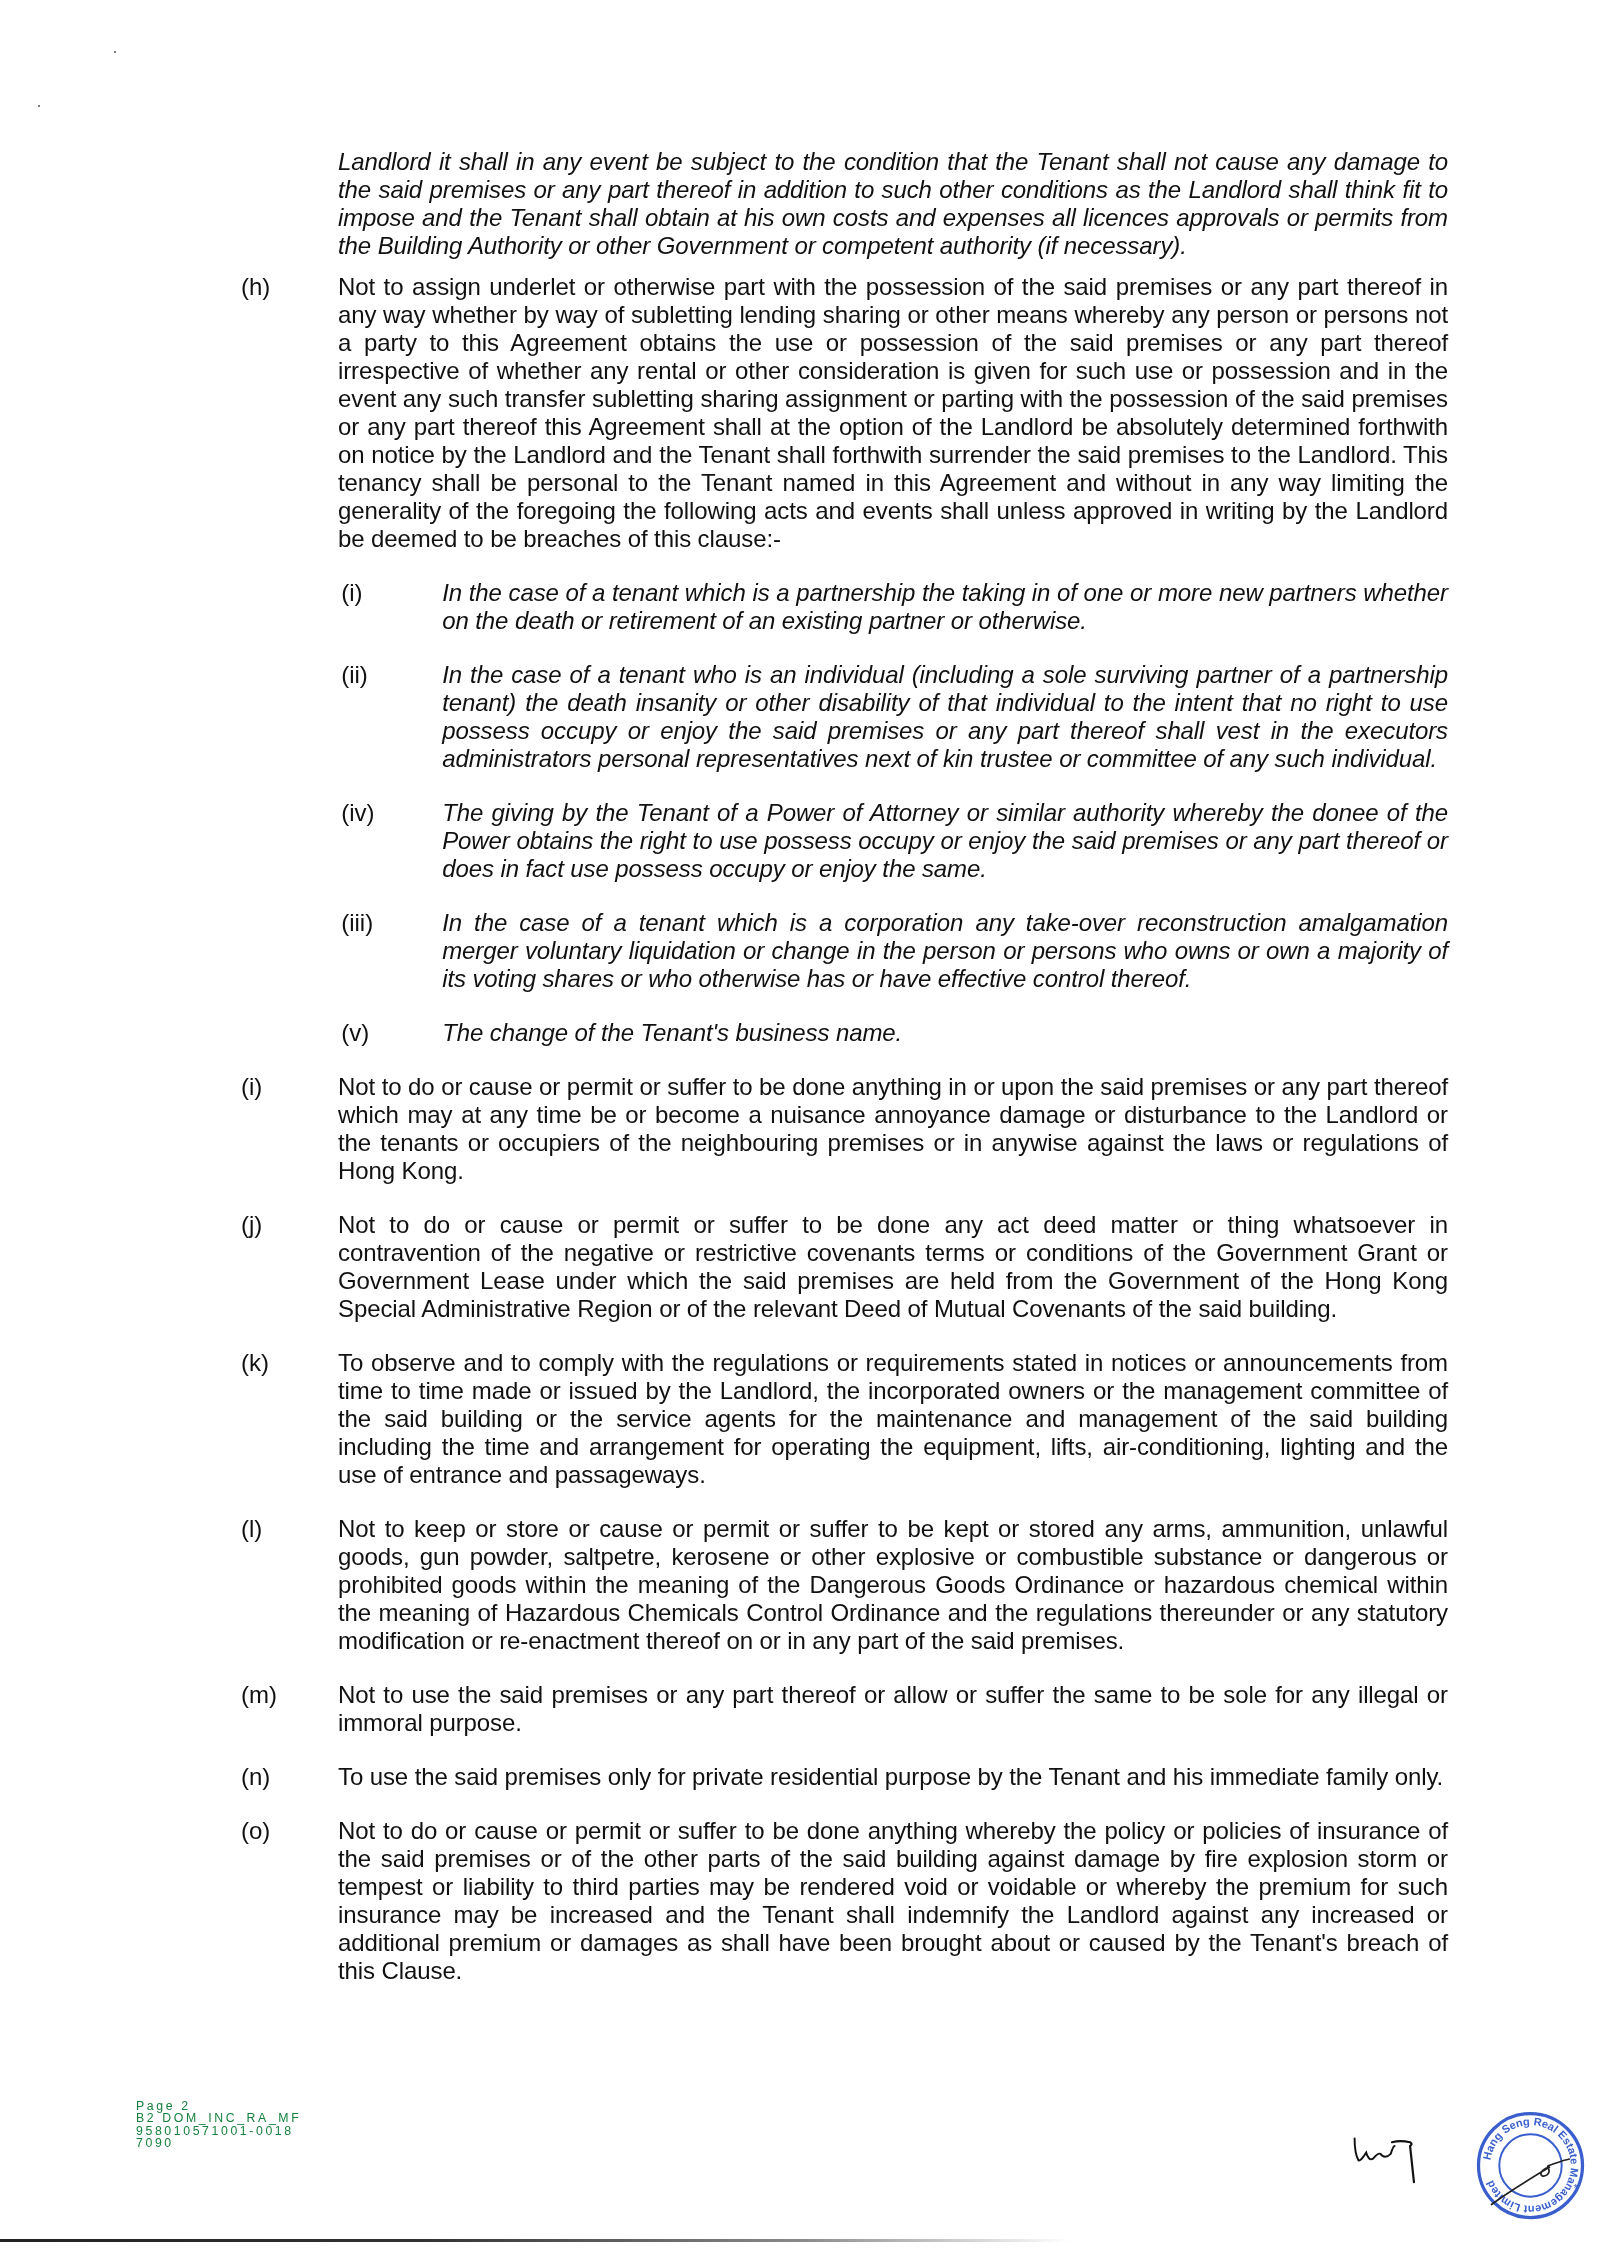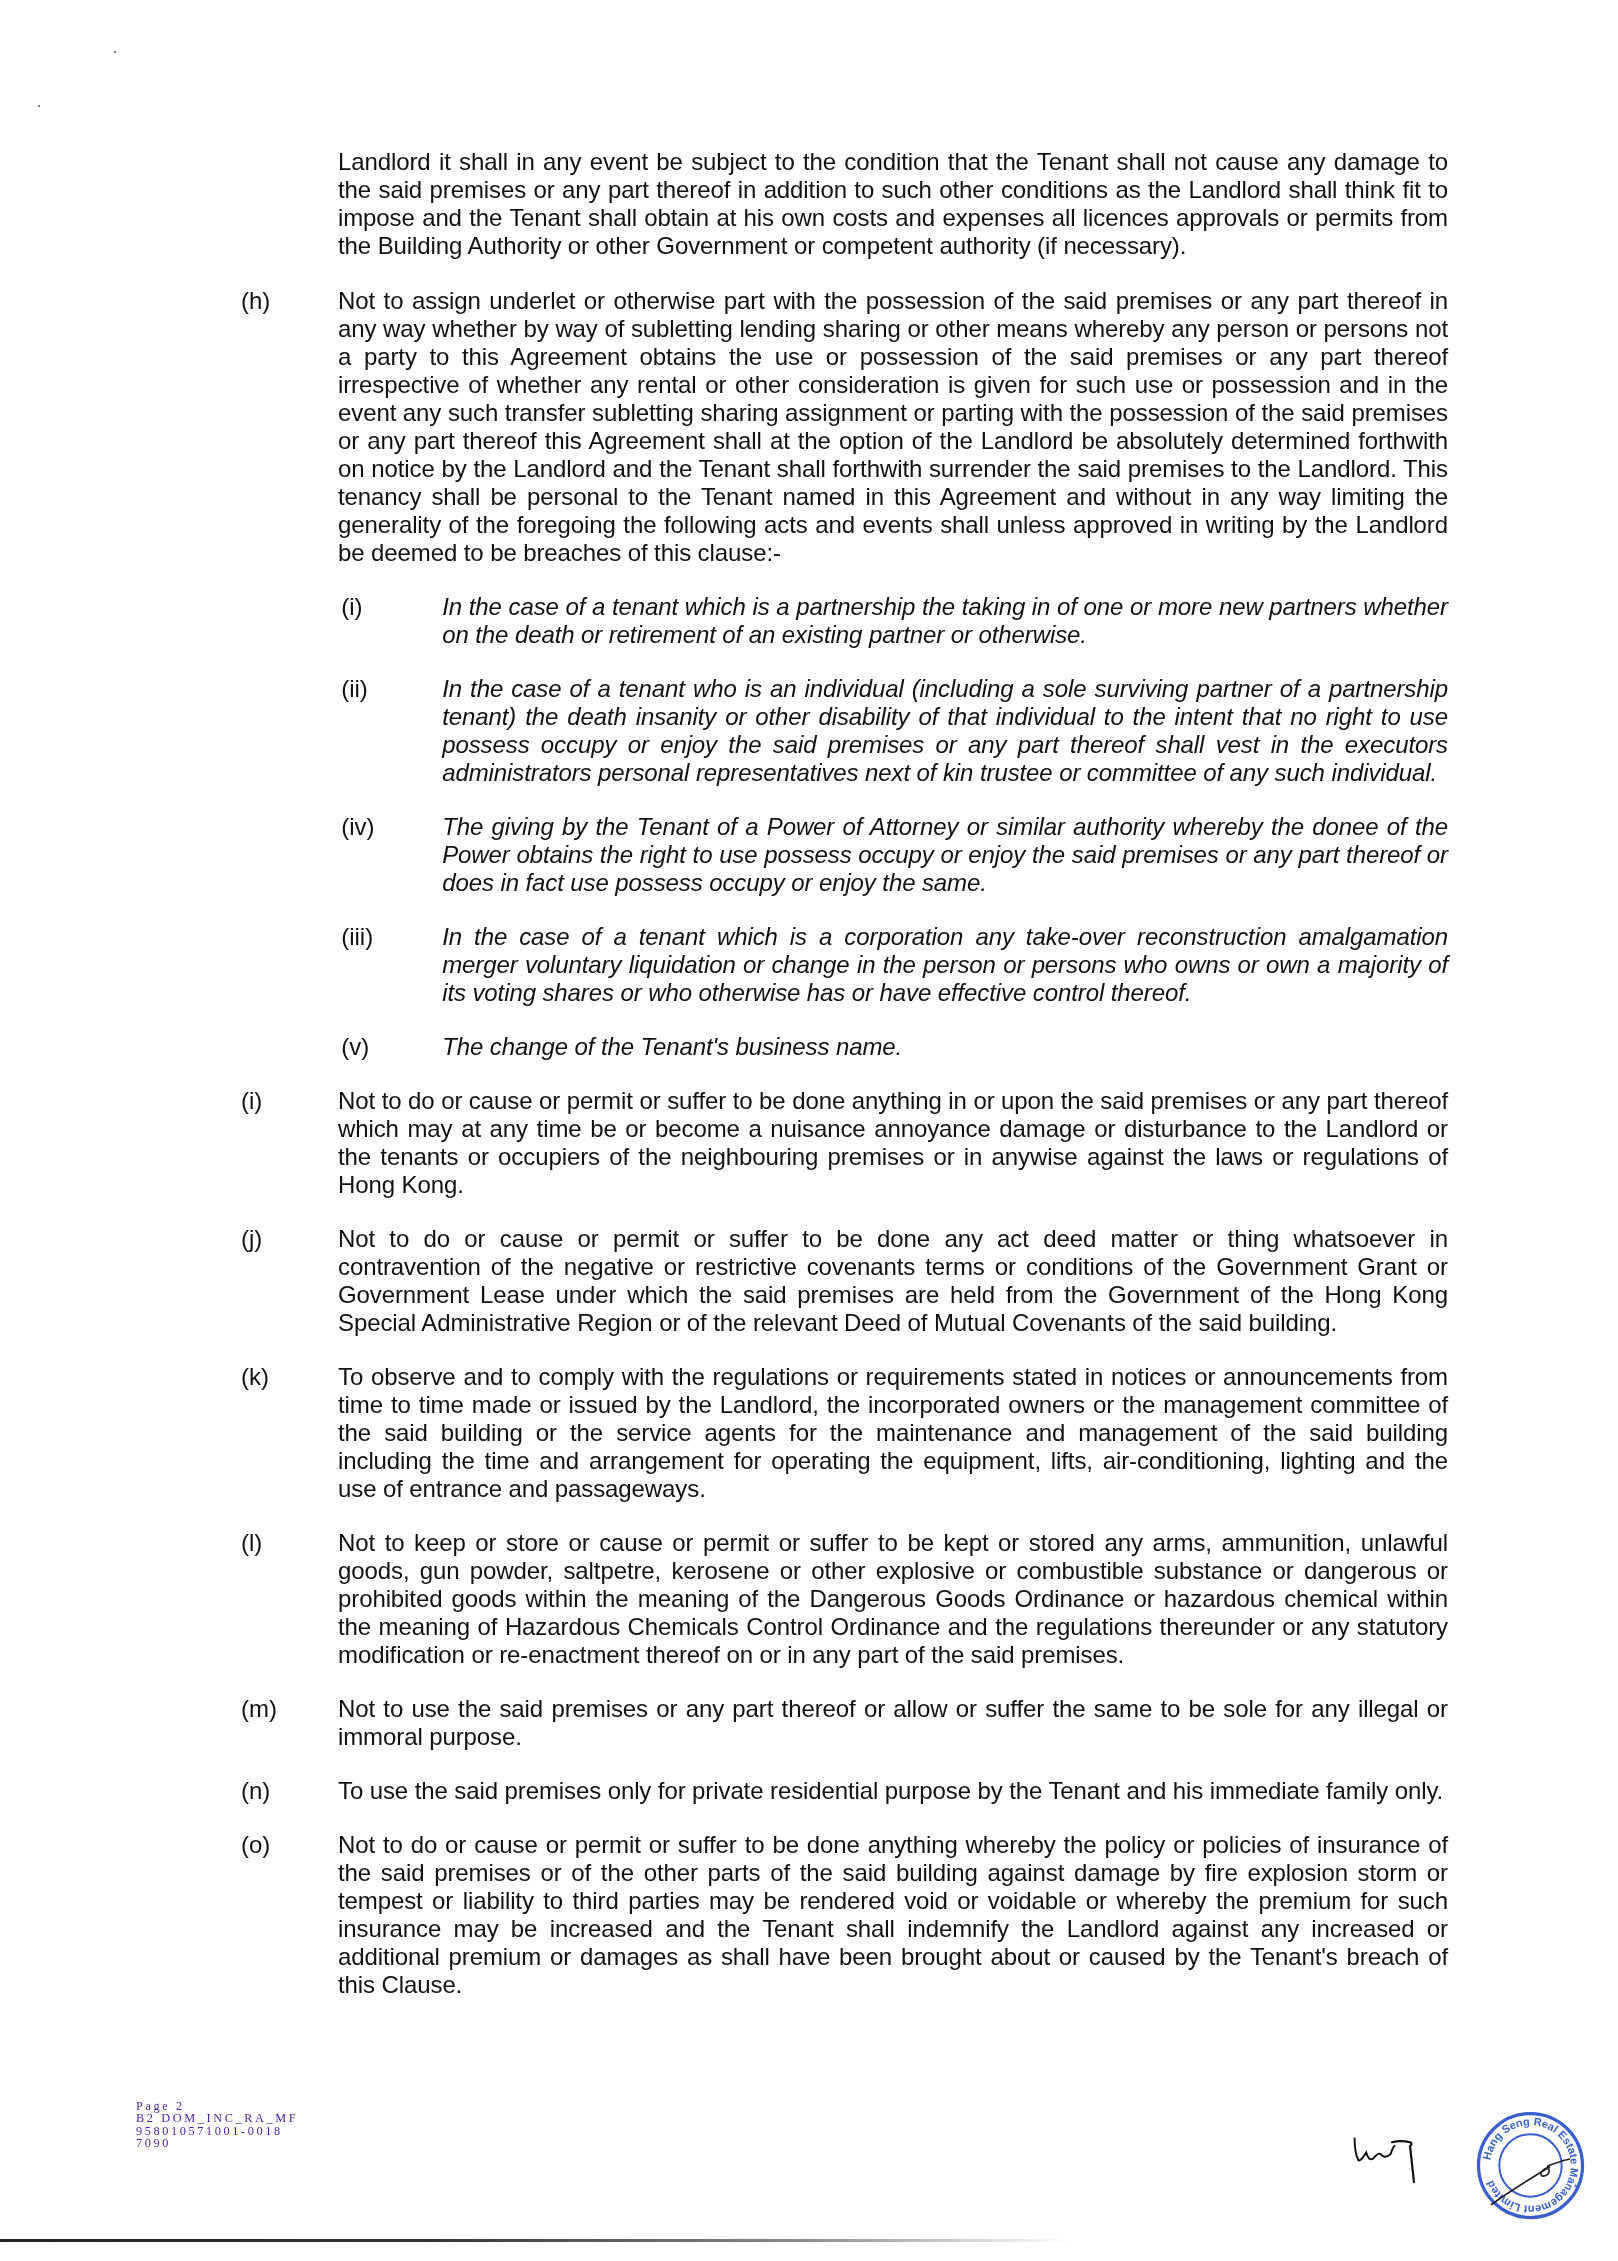--- a/index.html
+++ b/index.html
@@ -22,21 +22,22 @@
       width: 1207px;
     }
     .para {
       font-size: 24px;
       line-height: 28px;
       text-align: justify;
       letter-spacing: -0.1px;
     }
     .lead {
       margin-left: 97px;
-      margin-bottom: 27px;
+      margin-bottom: 13px;
+      font-style: italic;
     }
     .clause {
       display: flex;
       margin-bottom: 26px;
     }
     .clause-label {
       width: 97px;
       flex: 0 0 97px;
       font-size: 24px;
       line-height: 28px;
@@ -56,25 +57,25 @@
       flex: 0 0 101px;
       font-size: 24px;
       line-height: 28px;
     }
     .sub-body { flex: 1; font-style: italic; }
 
     .footer-code {
       position: absolute;
       left: 136px;
       top: 2100px;
-      font-family: Liberation Serif, serif;
+      font-family: Liberation Sans, sans-serif;
       font-size: 12.3px;
       line-height: 12.3px;
       letter-spacing: 2.6px;
-      color: #4c1d95;
+      color: #15803d;
     }
     .footer-code div { white-space: nowrap; }
 
     .initials {
       position: absolute;
       left: 1352px;
       top: 2133px;
       width: 71px;
       height: 52px;
     }

